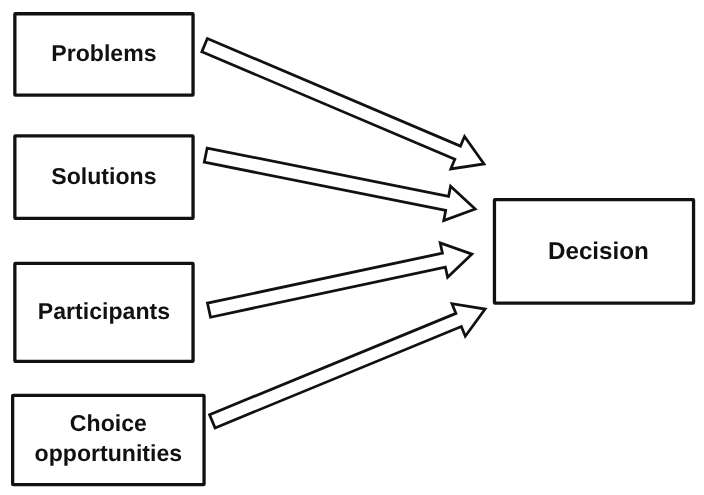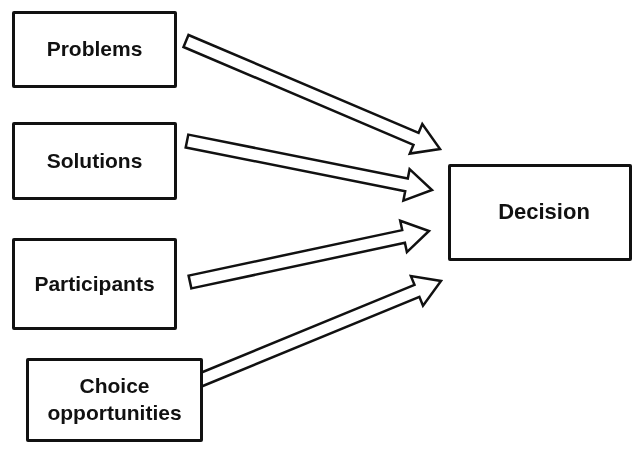--- a/index.html
+++ b/index.html
@@ -67,20 +67,20 @@
   </div>
 
   <div class="node" style="left: 12px; top: 122px; width: 165px; height: 78px;">
     <span class="label">Solutions</span>
   </div>
 
   <div class="node" style="left: 12px; top: 238px; width: 165px; height: 92px;">
     <span class="label">Participants</span>
   </div>
 
-  <div class="node" style="left: 10px; top: 358px; width: 177px; height: 84px; margin-left: 16px;">
+  <div class="node" style="left: 10px; top: 358px; width: 177px; height: 84px;">
     <span class="label">Choice opportunities</span>
   </div>
 
-  <div class="node decision" style="left: 448px; top: 164px; width: 184px; height: 97px; padding-left: 16px;">
+  <div class="node decision" style="left: 448px; top: 180px; width: 184px; height: 97px; padding-left: 16px;">
     <span class="label">Decision</span>
   </div>
 </div>
 
 </body></html>

